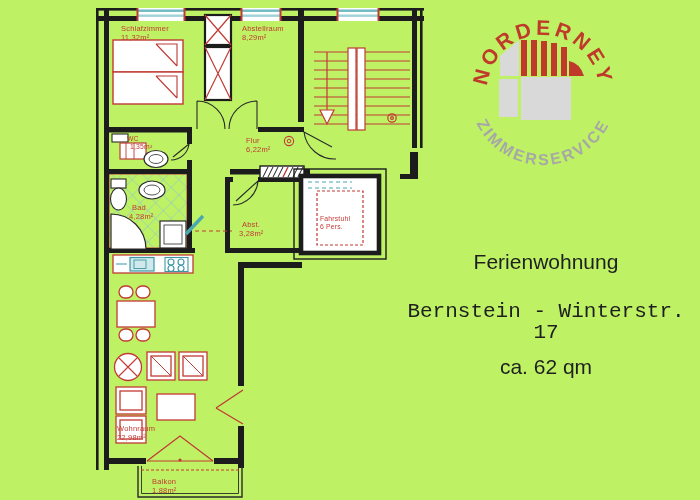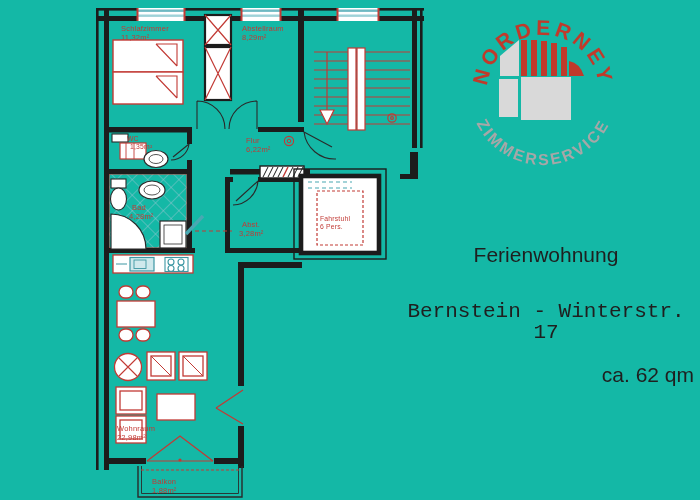--- a/index.html
+++ b/index.html
@@ -1,27 +1,27 @@
 <!DOCTYPE html>
 <html><head>
 <meta charset="utf-8">
 <style>
   html,body{margin:0;padding:0;}
   body{width:700px;height:500px;background:#ffffff;overflow:hidden;
        font-family:"Liberation Sans",sans-serif;position:relative;}
-  .stage{position:absolute;inset:0;width:700px;height:500px;background:#14b8a6;}
+  .stage{position:absolute;inset:0;width:700px;height:500px;background:#bef264;}
   svg text{font-family:"Liberation Sans",sans-serif;}
   .plan-label{fill:#c23a35;font-size:7.5px;letter-spacing:.2px;}
   .plan-label.small{font-size:6.8px;}
   .caption{position:absolute;left:398px;top:244px;width:296px;color:#1f1f1f;
            text-align:center;font-size:21px;line-height:1;}
   .caption .cap-line{position:absolute;left:0;width:100%;}
-  .cap-1{top:0;}
+  .cap-1{top:7px;}
   .cap-2{top:57px;font-family:Liberation Mono, monospace;}
-  .cap-3{top:120px;text-align:right;}
+  .cap-3{top:112px;}
   .logo-wrap{position:absolute;left:438px;top:4px;width:212px;height:170px;}
 </style>
 </head>
 <body>
 
 <div class="stage">
 
   <svg width="700" height="500" viewBox="0 0 700 500" style="position:absolute;left:0;top:0;">
     <defs>
       <pattern id="tiles" width="11" height="11" patternUnits="userSpaceOnUse" patternTransform="rotate(45)">

